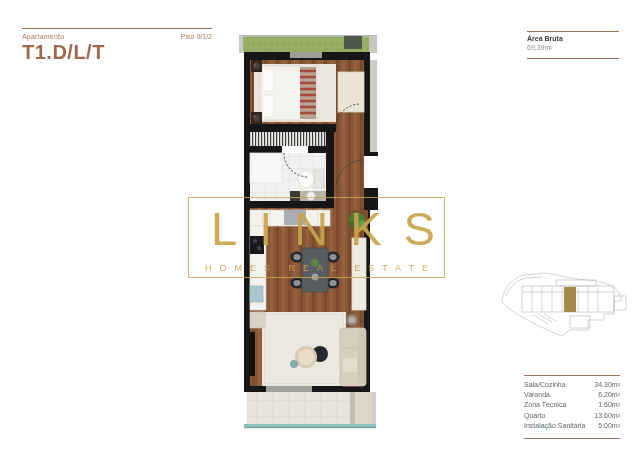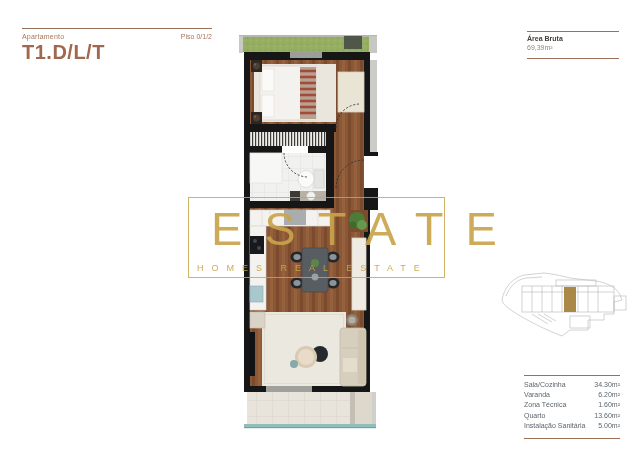--- a/index.html
+++ b/index.html
@@ -16,21 +16,21 @@
   .hdr-right { position:absolute; left:527px; top:31px; width:92px; border-top:1px solid #9b7058; border-bottom:1px solid #9b7058; padding:3px 0 7px 0; }
   .hdr-right .ab-label { font-size:7px; font-weight:bold; color:#45413a; }
   .hdr-right .ab-value { font-size:7px; color:#8d8a82; margin-top:2px; }
 
   
   .plan { position:absolute; left:236px; top:30px; width:144px; height:402px; }
 
   
   .wm { position:absolute; left:188px; top:197px; width:257px; height:81px; border:1px solid rgba(201,164,75,.85); z-index:5; pointer-events:none; }
   .wm .brand { position:absolute; top:3px; left:0; width:100%; text-align:center; font-size:47px; font-weight:400; color:#c9a44b; letter-spacing:22px; padding-left:22px; opacity:.92; }
-  .wm .tagline { position:absolute; bottom:4px; left:0; width:100%; font-size:9px; color:#c9a44b; letter-spacing:8px; padding-left:8px; opacity:.92; }
+  .wm .tagline { position:absolute; bottom:4px; left:0; width:100%; text-align:center; font-size:9px; color:#c9a44b; letter-spacing:8px; padding-left:8px; opacity:.92; }
 
   
   .siteplan { position:absolute; left:492px; top:256px; width:145px; height:90px; }
 
   
   .areas { position:absolute; left:524px; top:375px; width:96px; border-top:1px solid #9b7058; border-bottom:1px solid #9b7058; padding:3px 0 7px 0; }
   .areas .row { display:flex; justify-content:space-between; align-items:center; height:10.4px; font-size:7px; color:#5b666e; }
   .areas .row .val { color:#5b666e; }
 </style>
 </head>
@@ -207,21 +207,21 @@
     </g>
 
     <g fill="none" stroke="#2e2e2e" stroke-width="0.8" stroke-dasharray="2.2,1.6">
       <path d="M336,128 A24,24 0 0 1 360,104"></path>
       <path d="M336,188 A28,28 0 0 1 364,160"></path>
       <path d="M284,153 A24,24 0 0 0 308,177"></path>
     </g>
   </svg>
 
   <div class="wm">
-    <div class="brand">ESTATE</div>
+    <div class="brand">LINKS</div>
     <div class="tagline">HOMES REAL ESTATE</div>
   </div>
 
   <svg class="siteplan" viewBox="0 0 145 90">
     <g fill="none" stroke="#b8b8b8" stroke-width="0.7" opacity="0.9">
       <path d="M10,44 C12,32 20,22 32,19 L52,17 C70,19 74,22 86,23 L104,25 C116,27 125,32 128,39 L130,44 L122,46 L122,58 L112,58 L112,64 L96,64 L96,74 L78,74 L70,80 C54,74 34,64 22,56 C16,52 11,49 10,44 Z"></path>
       <path d="M14,40 C18,30 24,24 34,22 L50,21"></path>
       <rect x="30" y="30" width="92" height="26"></rect>
       <line x1="30" y1="36" x2="122" y2="36"></line>
       <line x1="40" y1="30" x2="40" y2="56"></line>

